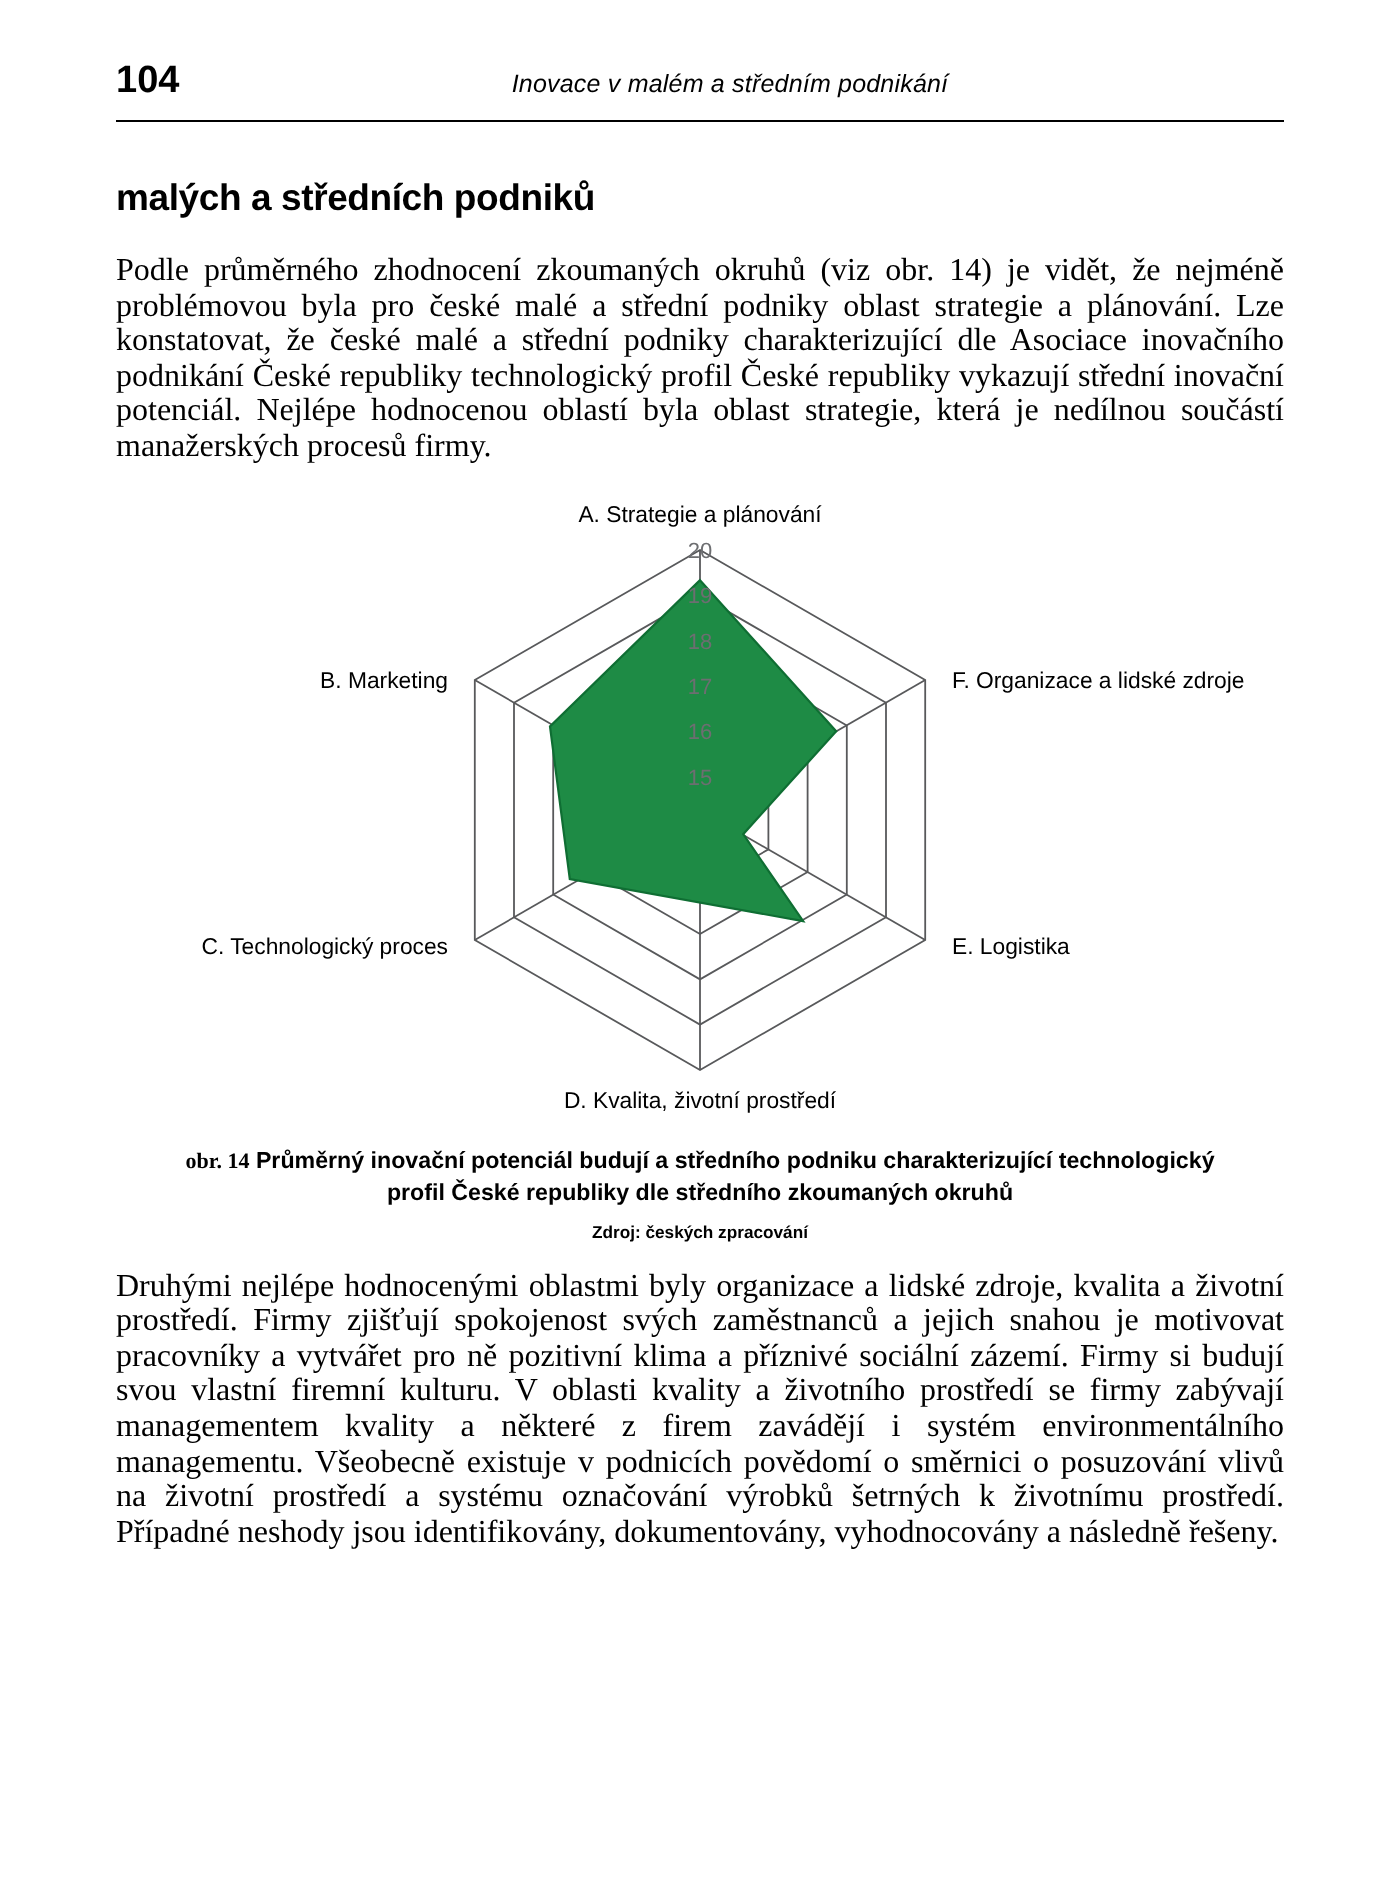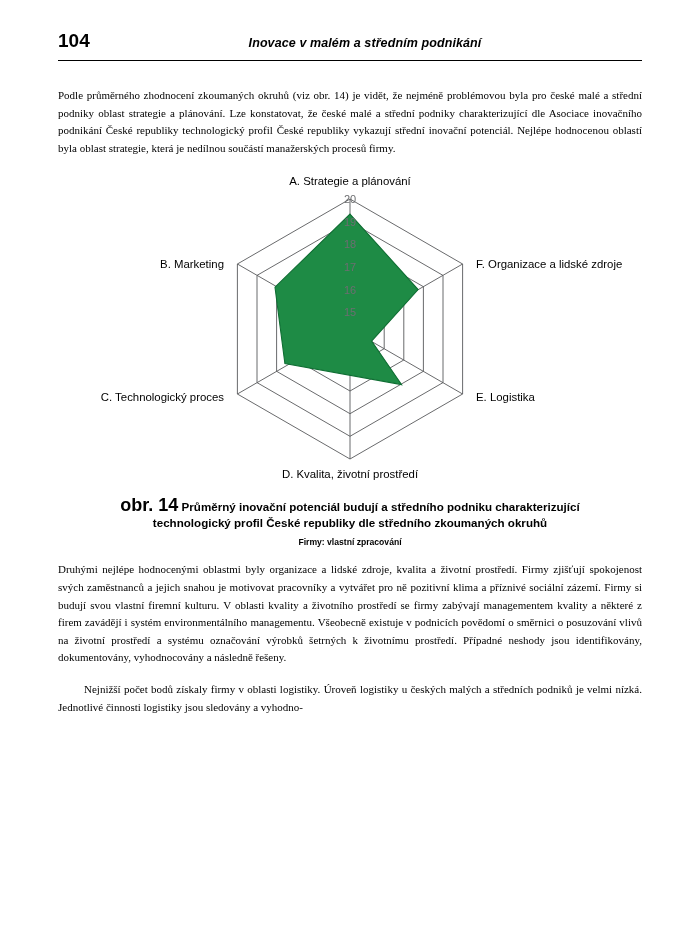--- a/index.html
+++ b/index.html
@@ -40,39 +40,39 @@
     font-family: "Liberation Sans", sans-serif;
     font-weight: bold;
     font-size: 19px;
     width: 120px;
   }
   .runhead .title {
     flex: 1;
     text-align: center;
     font-family: "Liberation Sans", sans-serif;
     font-style: italic;
-    font-weight: bold;
+    font-weight: normal;
     font-size: 12.5px;
     letter-spacing: 0.1px;
     padding-right: 90px;
   }
   
   h1.sect {
     font-family: "Liberation Sans", sans-serif;
     font-weight: bold;
     font-size: 18.5px;
     line-height: 24px;
     margin: 26px 0 0 0;
     letter-spacing: -0.2px;
   }
   h1.sect .l2 { display: block; }
   
   p.body {
     font-family: "Liberation Serif", serif;
-    font-size: 11px;
+    font-size: 16px;
     line-height: 17.6px;
     text-align: justify;
     margin: 14px 0 0 0;
     -webkit-hyphens: manual;
     hyphens: manual;
   }
   p.body.first { margin-top: 16px; }
   p.indent { text-indent: 26px; }
 
   
@@ -98,22 +98,23 @@
   .caption {
     width: 520px;
     margin: 8px auto 0 auto;
     text-align: center;
     font-family: "Liberation Sans", sans-serif;
     font-size: 11.6px;
     font-weight: bold;
     line-height: 16px;
   }
   .caption .objn {
-    font-size: 18px;
+    font-size: 11px;
     font-weight: bold;
+    font-family: Liberation Serif, serif;
   }
   .source {
     text-align: center;
     font-family: "Liberation Sans", sans-serif;
     font-size: 8.6px;
     font-weight: bold;
     margin-top: 6px;
   }
   .after-chart { margin-top: 20px; }
 </style>
@@ -122,20 +123,21 @@
 
 <div class="page">
   <div class="content">
 
     <div class="runhead">
       <div class="pageno">104</div>
       <div class="title">Inovace v malém a středním podnikání</div>
     </div>
 
     <h1 class="sect">
+      <span class="l2">malých a středních podniků</span>
     </h1>
 
     <p class="body first">Podle průměrného zhodnocení zkoumaných okruhů (viz obr. 14) je vidět, že nejméně problémovou byla pro české malé a střední podniky oblast strategie a plánování. Lze konstatovat, že české malé a střední podniky charakterizující dle Asociace inovačního podnikání České republiky technologický profil České republiky vykazují střední inovační potenciál. Nejlépe hodnocenou oblastí  byla oblast strategie, která je nedílnou součástí manažerských procesů firmy.</p>
 
     <div class="chart-block">
       <svg class="chart-svg" width="584" height="318" viewBox="0 0 584 318" xmlns="http://www.w3.org/2000/svg">
         <g fill="none" stroke="#58595b" stroke-width="0.9">
 
           <polygon points="292,28 404.6,93 404.6,223 292,288 179.4,223 179.4,93"></polygon>
           <polygon points="292,50.7 385,104.4 385,211.6 292,265.3 199,211.6 199,104.4"></polygon>
@@ -169,19 +171,18 @@
         <text class="axis-label" x="166" y="230" text-anchor="end">C. Technologický proces</text>
         <text class="axis-label" x="166" y="97" text-anchor="end">B. Marketing</text>
       </svg>
     </div>
 
     <div class="caption">
       <span class="objn">obr. 14</span>
       <span>Průměrný inovační potenciál budují a středního podniku charakterizující</span>
       <span>technologický profil České republiky dle středního zkoumaných okruhů</span>
     </div>
-    <div class="source">Firmy: vlastní zpracování</div>
+    <div class="source">Zdroj: českých zpracování</div>
 
     <p class="body after-chart">Druhými nejlépe hodnocenými oblastmi byly organizace a lidské zdroje, kvalita a životní prostředí. Firmy zjišťují spokojenost svých zaměstnanců a jejich snahou je motivovat pracovníky a vytvářet pro ně pozitivní klima a příznivé sociální zázemí. Firmy si budují svou vlastní firemní kulturu. V oblasti kvality a životního prostředí se firmy zabývají managementem kvality a některé z firem zavádějí i systém environmentálního managementu. Všeobecně existuje v podnicích povědomí o směrnici o posuzování vlivů na životní prostředí a systému označování výrobků šetrných k životnímu prostředí. Případné neshody jsou identifikovány, dokumentovány, vyhodnocovány a následně řešeny.</p>
-    <p class="body indent">Nejnižší počet bodů získaly firmy v oblasti logistiky. Úroveň logistiky u českých malých a středních podniků je velmi nízká. Jednotlivé činnosti logistiky jsou sledovány a vyhodno-</p>
 
   </div>
 </div>
 
 </body></html>

